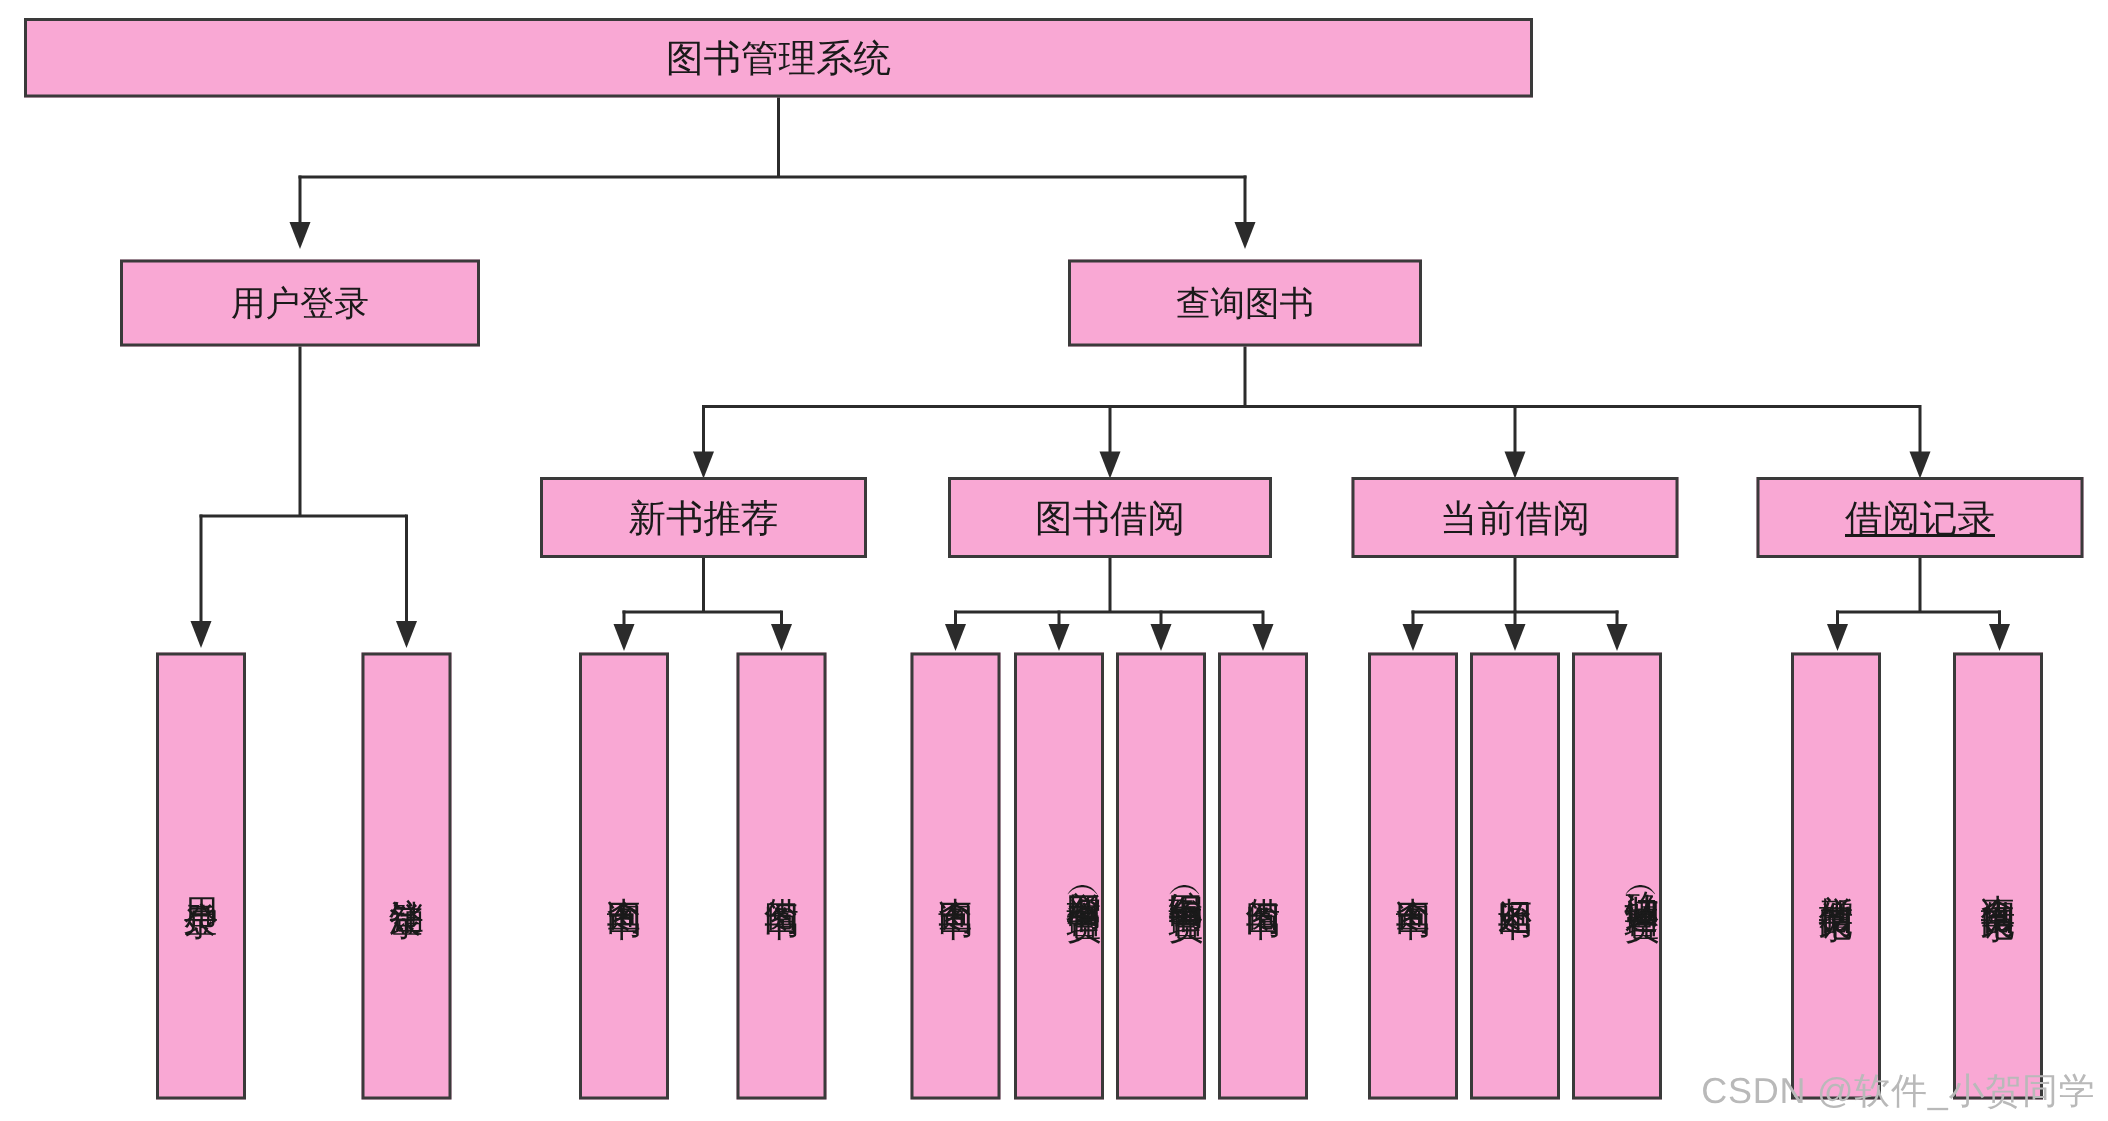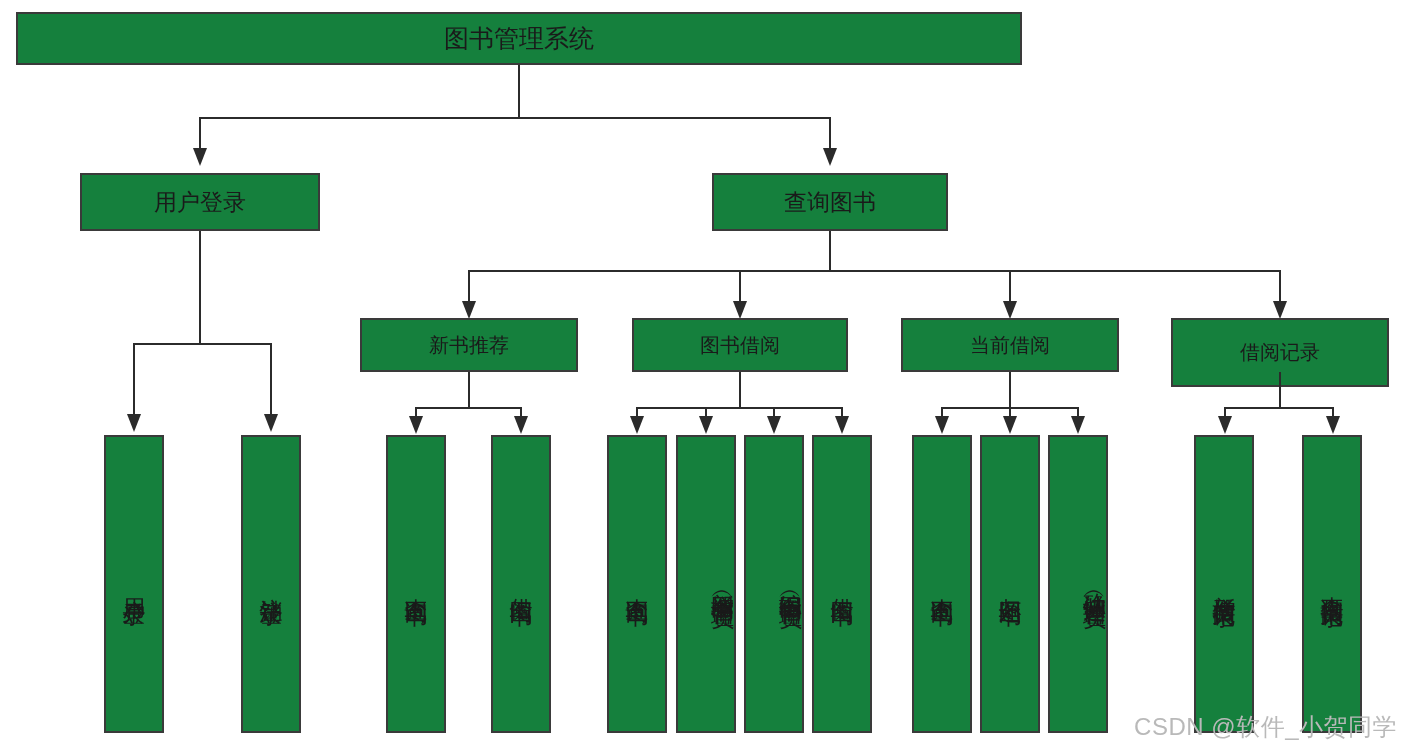--- a/index.html
+++ b/index.html
@@ -15,35 +15,35 @@
     width: 1405px;
     height: 747px;
     background: #ffffff;
     overflow: hidden;
   }
   
   .node {
     position: absolute;
     box-sizing: border-box;
     border: 2px solid #3a3a3a;
-    background: #15803d;
+    background: #f9a8d4;
     display: flex;
     align-items: center;
     justify-content: center;
     color: #1a1a1a;
     text-align: center;
   }
   .node.root {
     font-size: 25px;
   }
   .node.lvl1 {
     font-size: 23px;
   }
   .node.lvl2 {
-    font-size: 20px;
+    font-size: 25px;
   }
   
   .node.leaf {
     font-size: 23px;
     writing-mode: vertical-rl;
     text-orientation: upright;
     letter-spacing: 2px;
     line-height: 1;
     padding-top: 6px;
     padding-bottom: 6px;
@@ -122,21 +122,21 @@
 
   <div class="node lvl2" style="left:360px; top:318px; width:218px; height:54px;">
     <span>新书推荐</span>
   </div>
   <div class="node lvl2" style="left:632px; top:318px; width:216px; height:54px;">
     <span>图书借阅</span>
   </div>
   <div class="node lvl2" style="left:901px; top:318px; width:218px; height:54px;">
     <span>当前借阅</span>
   </div>
-  <div class="node lvl2" style="left:1171px; top:318px; width:218px; height:69px;">
+  <div class="node lvl2" style="left:1171px; top:318px; width:218px; height:54px;text-decoration:underline;">
     <span>借阅记录</span>
   </div>
 
   <div class="conn vline" style="left:468px; top:372px; width:2px; height:36px;"></div>
   <div class="conn hline" style="left:415px; top:407px; width:106px; height:2px;"></div>
   <div class="conn vline" style="left:415px; top:407px; width:2px; height:12px;"></div>
   <div class="arrow" style="left:409px; top:416px;"></div>
   <div class="conn vline" style="left:520px; top:407px; width:2px; height:12px;"></div>
   <div class="arrow" style="left:514px; top:416px;"></div>
 

